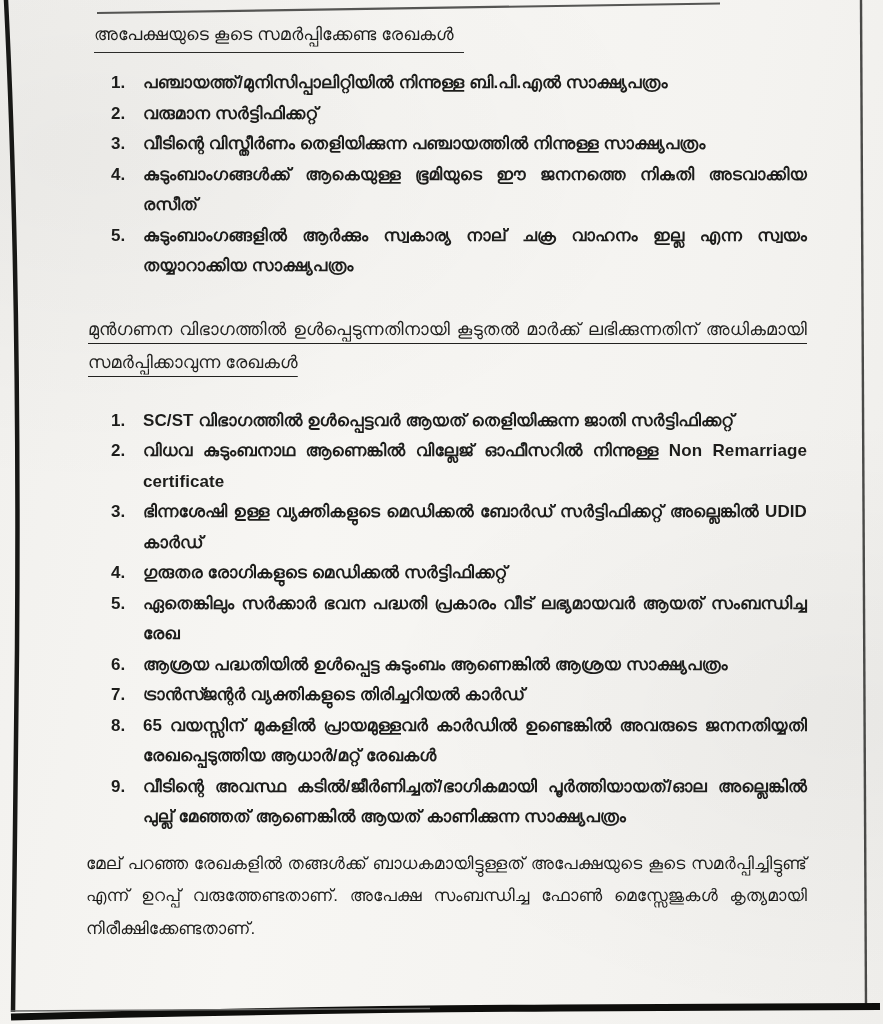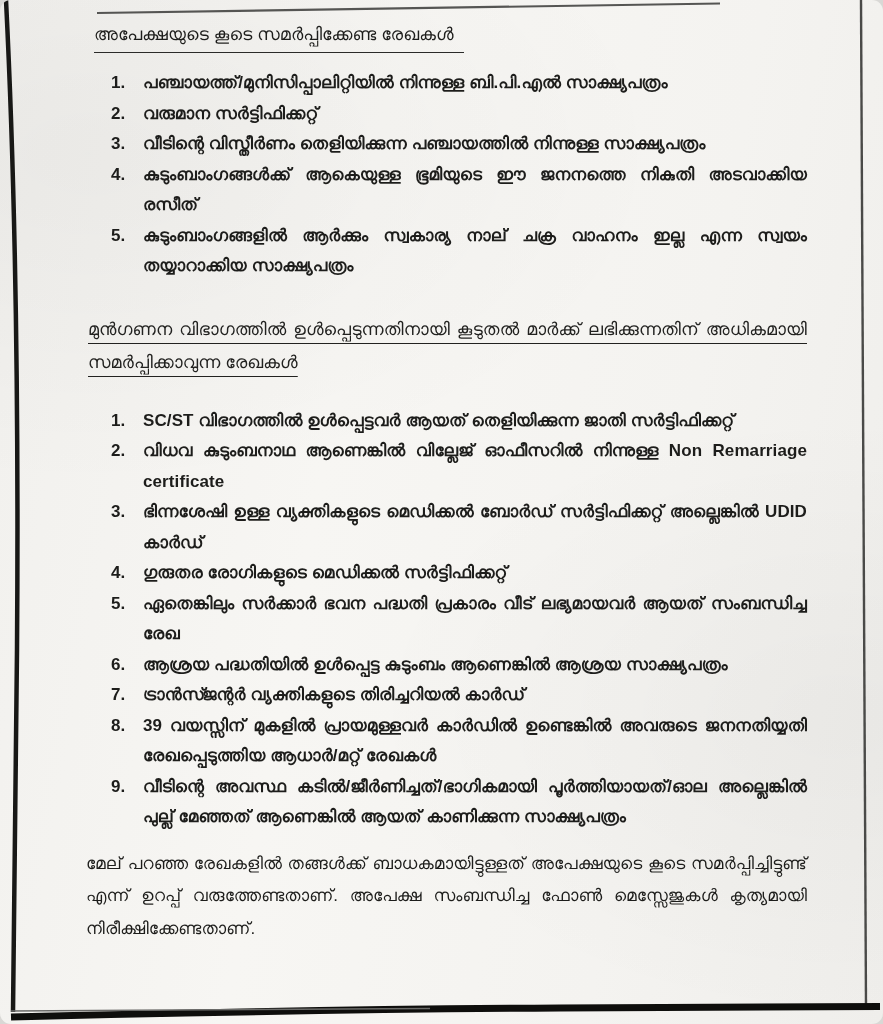--- a/index.html
+++ b/index.html
@@ -13,21 +13,20 @@
     position: relative;
     width: 883px;
     height: 1024px;
     margin: 0 auto;
     overflow: hidden;
     color: #1d1d1b;
     background:
       radial-gradient(120% 60% at 10% 15%, rgba(0,0,0,0.035), rgba(0,0,0,0) 55%),
       radial-gradient(90% 50% at 95% 70%, rgba(0,0,0,0.03), rgba(0,0,0,0) 60%),
       linear-gradient(100deg, #f1f0ed 0%, #f7f6f3 38%, #f4f3f0 72%, #efeeeb 100%);
-    border-radius: 11px;
   }
   .frame {
     position: absolute;
     inset: 0;
     pointer-events: none;
   }
   .content {
     position: absolute;
     left: 88px;
     right: 76px;
@@ -123,20 +122,20 @@
     <h2 class="h2">മുൻഗണന വിഭാഗത്തിൽ ഉൾപ്പെടുന്നതിനായി കൂടുതൽ മാർക്ക് ലഭിക്കുന്നതിന് അധികമായി സമർപ്പിക്കാവുന്ന രേഖകൾ</h2>
 
     <ol class="list list2">
       <li>SC/ST വിഭാഗത്തിൽ ഉൾപ്പെട്ടവർ ആയത് തെളിയിക്കുന്ന ജാതി സർട്ടിഫിക്കറ്റ്</li>
       <li>വിധവ കുടുംബനാഥ ആണെങ്കിൽ വില്ലേജ് ഓഫീസറിൽ നിന്നുള്ള Non Remarriage certificate</li>
       <li>ഭിന്നശേഷി ഉള്ള വ്യക്തികളുടെ മെഡിക്കൽ ബോർഡ് സർട്ടിഫിക്കറ്റ് അല്ലെങ്കിൽ UDID കാർഡ്</li>
       <li>ഗുരുതര രോഗികളുടെ മെഡിക്കൽ സർട്ടിഫിക്കറ്റ്</li>
       <li>ഏതെങ്കിലും സർക്കാർ ഭവന പദ്ധതി പ്രകാരം വീട് ലഭ്യമായവർ ആയത് സംബന്ധിച്ച രേഖ</li>
       <li>ആശ്രയ പദ്ധതിയിൽ ഉൾപ്പെട്ട കുടുംബം ആണെങ്കിൽ ആശ്രയ സാക്ഷ്യപത്രം</li>
       <li>ട്രാൻസ്ജന്റർ വ്യക്തികളുടെ തിരിച്ചറിയൽ കാർഡ്</li>
-      <li>39 വയസ്സിന് മുകളിൽ പ്രായമുള്ളവർ കാർഡിൽ ഉണ്ടെങ്കിൽ അവരുടെ ജനനതിയ്യതി രേഖപ്പെടുത്തിയ ആധാർ/മറ്റ് രേഖകൾ</li>
+      <li>65 വയസ്സിന് മുകളിൽ പ്രായമുള്ളവർ കാർഡിൽ ഉണ്ടെങ്കിൽ അവരുടെ ജനനതിയ്യതി രേഖപ്പെടുത്തിയ ആധാർ/മറ്റ് രേഖകൾ</li>
       <li>വീടിന്റെ അവസ്ഥ കടിൽ/ജീർണിച്ചത്/ഭാഗികമായി പൂർത്തിയായത്/ഓല അല്ലെങ്കിൽ പുല്ല് മേഞ്ഞത് ആണെങ്കിൽ ആയത് കാണിക്കുന്ന സാക്ഷ്യപത്രം</li>
     </ol>
 
     <p class="closing">മേല് പറഞ്ഞ രേഖകളിൽ തങ്ങൾക്ക് ബാധകമായിട്ടുള്ളത് അപേക്ഷയുടെ കൂടെ സമർപ്പിച്ചിട്ടുണ്ട് എന്ന് ഉറപ്പ് വരുത്തേണ്ടതാണ്. അപേക്ഷ സംബന്ധിച്ച ഫോൺ മെസ്സേജുകൾ കൃത്യമായി നിരീക്ഷിക്കേണ്ടതാണ്.</p>
 
   </div>
 </div>
 
 </body></html>

